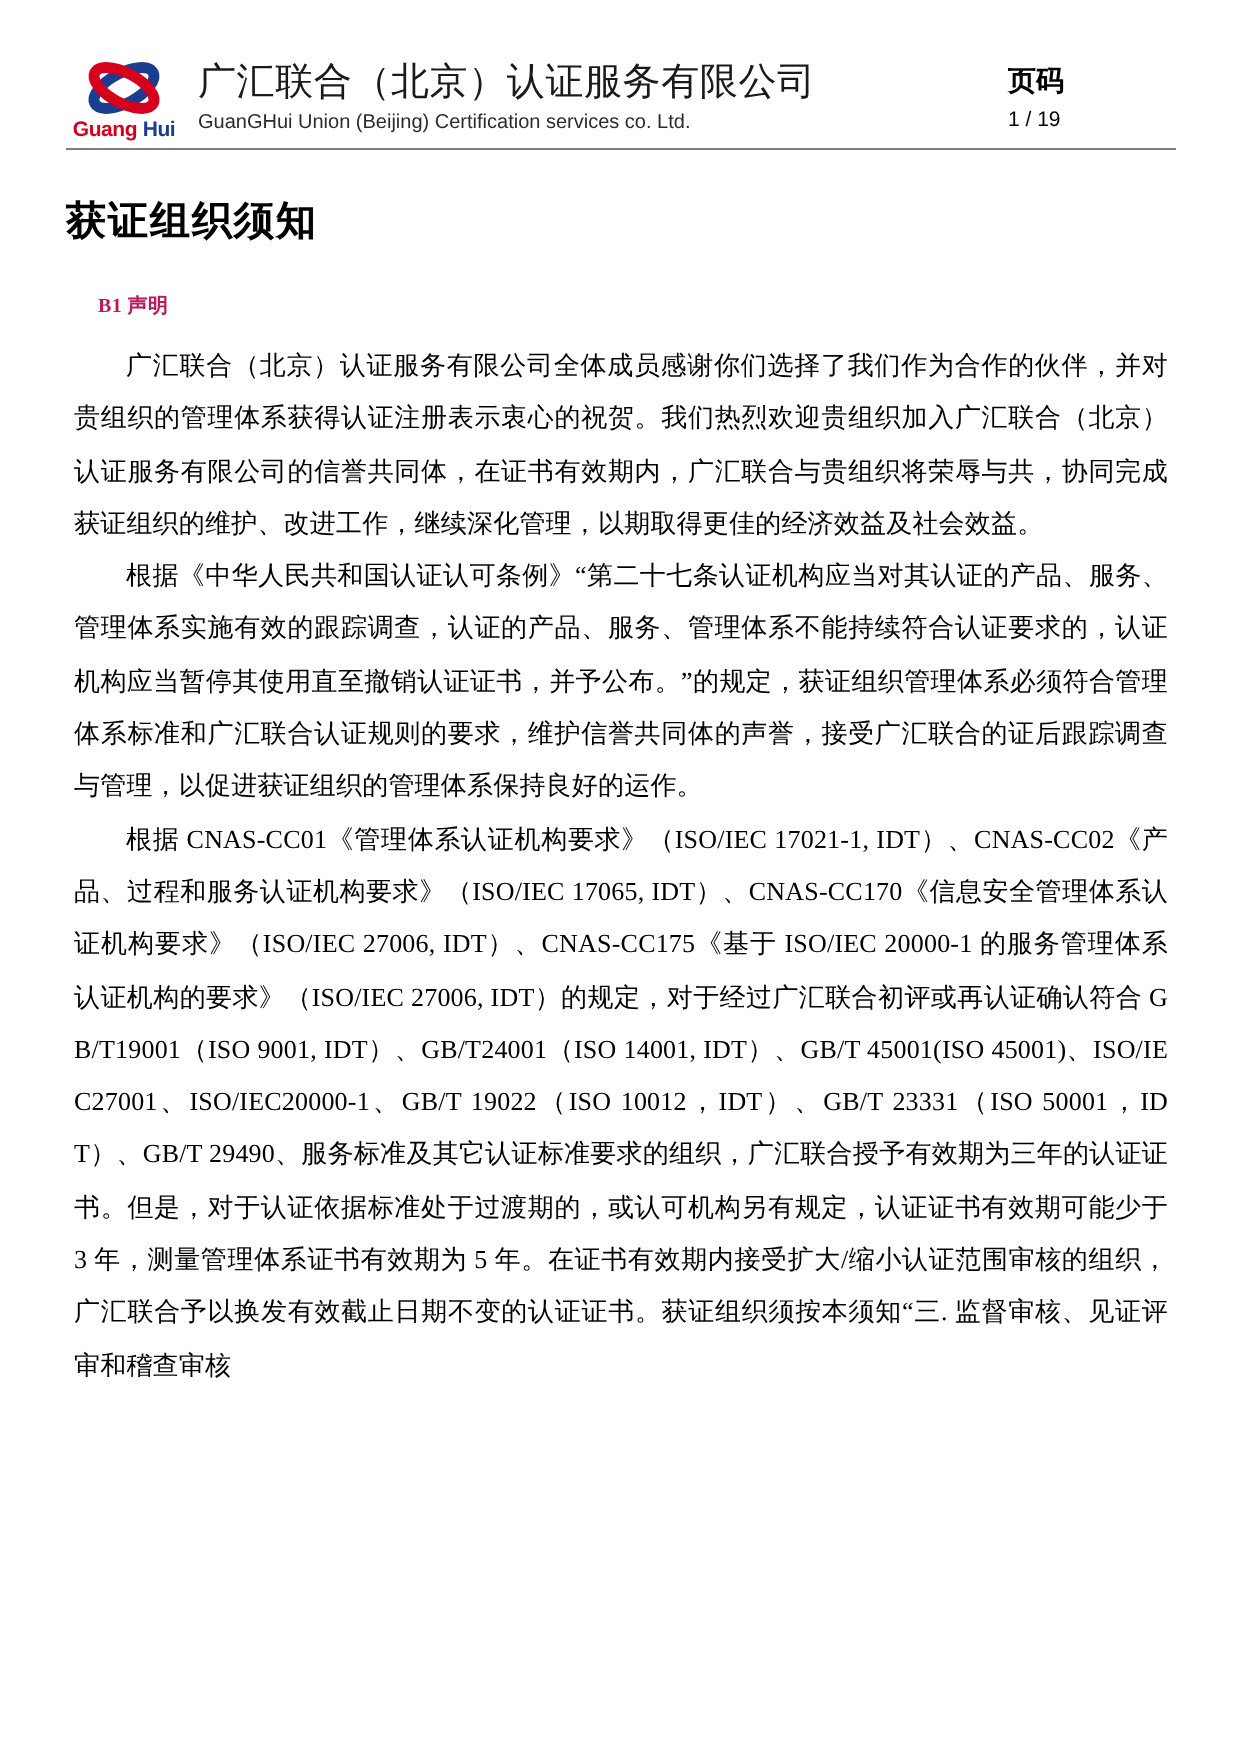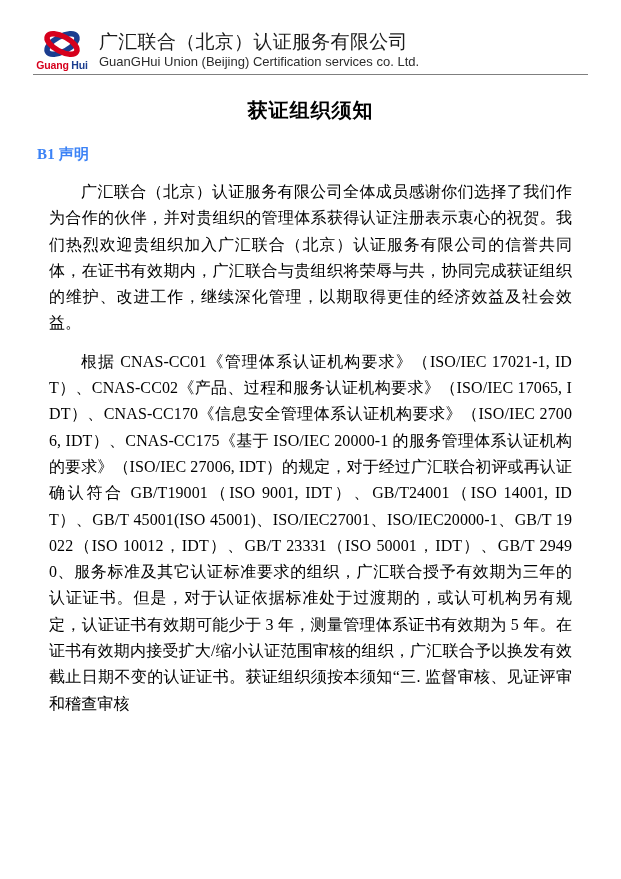--- a/index.html
+++ b/index.html
@@ -67,21 +67,21 @@
   .company-cn {
     font-family: "Liberation Serif", "DejaVu Serif", serif;
     font-size: 19px;
     line-height: 25px;
     letter-spacing: 0.3px;
     color: #1a1a1a;
     white-space: nowrap;
   }
   .company-en {
     font-family: "Liberation Sans", sans-serif;
-    font-size: 13px;
+    font-size: 10px;
     line-height: 15px;
     color: #2b2b2b;
     white-space: nowrap;
   }
   .header-right {
     text-align: left;
     padding-top: 4px;
     padding-right: 56px;
   }
   .page-label {
@@ -93,52 +93,51 @@
   }
   .page-number {
     font-family: "Liberation Sans", sans-serif;
     font-size: 10.5px;
     line-height: 16px;
     color: #000;
   }
 
   
   .doc-title {
-    text-align: center;
     font-family: "Liberation Serif", "DejaVu Serif", serif;
     font-size: 20px;
     font-weight: bold;
     letter-spacing: 1px;
     margin-top: 22px;
     margin-bottom: 0;
     color: #000;
   }
 
   
   .content {
     margin-top: 17px;
     padding: 0 4px;
   }
   h2.section-heading {
     font-family: "Liberation Serif", "DejaVu Serif", serif;
-    font-size: 15px;
+    font-size: 10px;
     font-weight: bold;
-    margin: 0 0 3px 0;
+    margin: 0 0 3px 12px;
     line-height: 26px;
     letter-spacing: 0.2px;
-    color: #3b82f6;
+    color: #be185d;
   }
   h2.section-heading.spaced {
     margin-top: 9px;
   }
   p.body-text {
     font-family: "Liberation Serif", "DejaVu Serif", serif;
-    font-size: 16px;
+    font-size: 13px;
     line-height: 26.3px;
-    margin: 12px;
+    margin: 0;
     text-align: justify;
     text-justify: inter-ideograph;
     text-indent: 2em;
     letter-spacing: 0.1px;
     color: #000;
     word-break: break-all;
   }
 </style>
 </head>
 <body>
@@ -158,27 +157,32 @@
         <div class="logo-word"><span class="w1">Guang</span><span class="w2"> Hui</span></div>
       </div>
 
       <div class="company-block">
         <div class="company-cn">广汇联合（北京）认证服务有限公司</div>
         <div class="company-en">GuanGHui Union (Beijing) Certification services co. Ltd.</div>
       </div>
 
     </div>
 
+    <div class="header-right">
+      <div class="page-label">页码</div>
+      <div class="page-number">1 / 19</div>
+    </div>
 
   </div>
 
   <h1 class="doc-title">获证组织须知</h1>
 
   <div class="content">
 
     <h2 class="section-heading">B1  声明</h2>
     <p class="body-text">广汇联合（北京）认证服务有限公司全体成员感谢你们选择了我们作为合作的伙伴，并对贵组织的管理体系获得认证注册表示衷心的祝贺。我们热烈欢迎贵组织加入广汇联合（北京）认证服务有限公司的信誉共同体，在证书有效期内，广汇联合与贵组织将荣辱与共，协同完成获证组织的维护、改进工作，继续深化管理，以期取得更佳的经济效益及社会效益。</p>
+    <p class="body-text">根据《中华人民共和国认证认可条例》“第二十七条认证机构应当对其认证的产品、服务、管理体系实施有效的跟踪调查，认证的产品、服务、管理体系不能持续符合认证要求的，认证机构应当暂停其使用直至撤销认证证书，并予公布。”的规定，获证组织管理体系必须符合管理体系标准和广汇联合认证规则的要求，维护信誉共同体的声誉，接受广汇联合的证后跟踪调查与管理，以促进获证组织的管理体系保持良好的运作。</p>
 
     <p class="body-text">根据 CNAS-CC01《管理体系认证机构要求》（ISO/IEC 17021-1, IDT）、CNAS-CC02《产品、过程和服务认证机构要求》（ISO/IEC 17065, IDT）、CNAS-CC170《信息安全管理体系认证机构要求》（ISO/IEC 27006, IDT）、CNAS-CC175《基于 ISO/IEC 20000-1 的服务管理体系认证机构的要求》（ISO/IEC 27006, IDT）的规定，对于经过广汇联合初评或再认证确认符合 GB/T19001（ISO 9001, IDT）、GB/T24001（ISO 14001, IDT）、GB/T 45001(ISO 45001)、ISO/IEC27001、ISO/IEC20000-1、GB/T 19022（ISO 10012，IDT）、GB/T 23331（ISO 50001，IDT）、GB/T 29490、服务标准及其它认证标准要求的组织，广汇联合授予有效期为三年的认证证书。但是，对于认证依据标准处于过渡期的，或认可机构另有规定，认证证书有效期可能少于 3 年，测量管理体系证书有效期为 5 年。在证书有效期内接受扩大/缩小认证范围审核的组织，广汇联合予以换发有效截止日期不变的认证证书。获证组织须按本须知“三. 监督审核、见证评审和稽查审核</p>
 
   </div>
 
 </div>
 
 </body></html>

